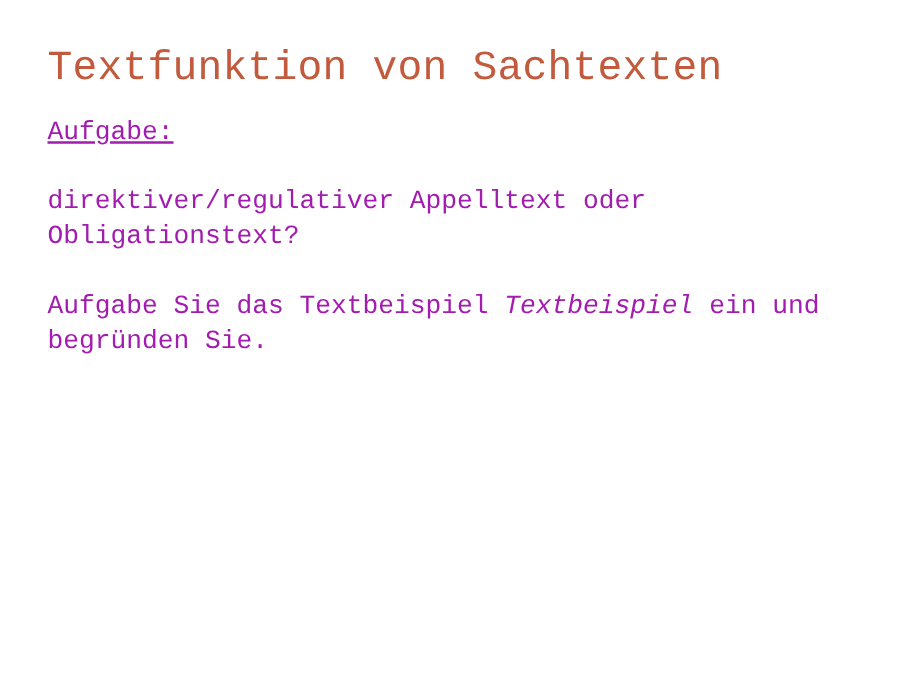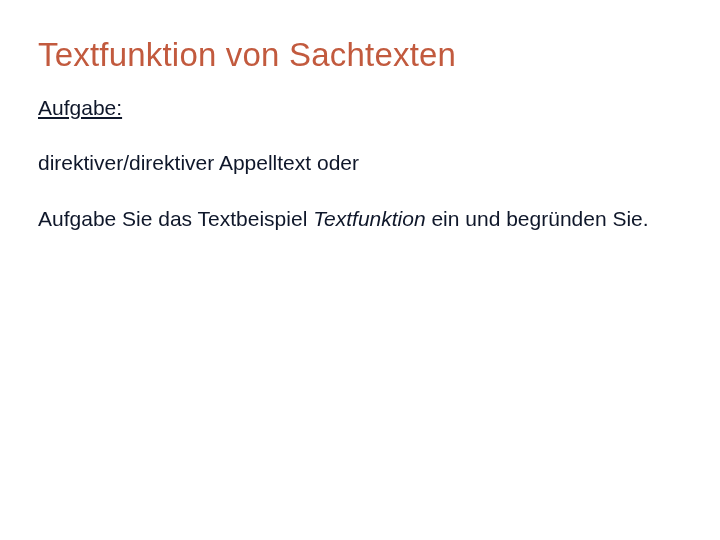--- a/index.html
+++ b/index.html
@@ -10,34 +10,35 @@
     background: #ffffff;
     font-family: Arial, Helvetica, sans-serif;
     color: #222222;
     overflow: hidden;
   }
   .slide {
     box-sizing: border-box;
     width: 720px;
     height: 540px;
     padding: 28px 38px 36px 38px;
+    font-family: Liberation Mono, monospace;
   }
 
   h1.title {
     font-size: 33px;
     font-weight: 400;
     color: #c25a3e;
     margin: 0 0 20px 0;
     padding-top: 8px;
     letter-spacing: 0.2px;
   }
   .body {
     font-size: 21px;
     line-height: 1.32;
-    color: #0f172a;
+    color: #a21caf;
   }
   .task-label {
     text-decoration: underline;
   }
   .para {
     margin: 0 0 28px 0;
   }
   .para2 {
     margin: 0;
   }
@@ -50,22 +51,23 @@
 
 <div class="slide">
 
   <h1 class="title">Textfunktion von Sachtexten</h1>
 
   <div class="body">
 
     <p class="para">
       <span class="task-label">Aufgabe:</span><br>
       <br>
-      <span>direktiver/direktiver Appelltext oder</span><br>
+      <span>direktiver/regulativer Appelltext oder</span><br>
+      <span>Obligationstext?</span>
     </p>
 
     <p class="para2">
-      <span>Aufgabe Sie das Textbeispiel </span><span class="italic">Textfunktion</span><span> ein und begründen Sie.</span>
+      <span>Aufgabe Sie das Textbeispiel </span><span class="italic">Textbeispiel</span><span> ein und begründen Sie.</span>
     </p>
 
   </div>
 
 </div>
 
 </body></html>

